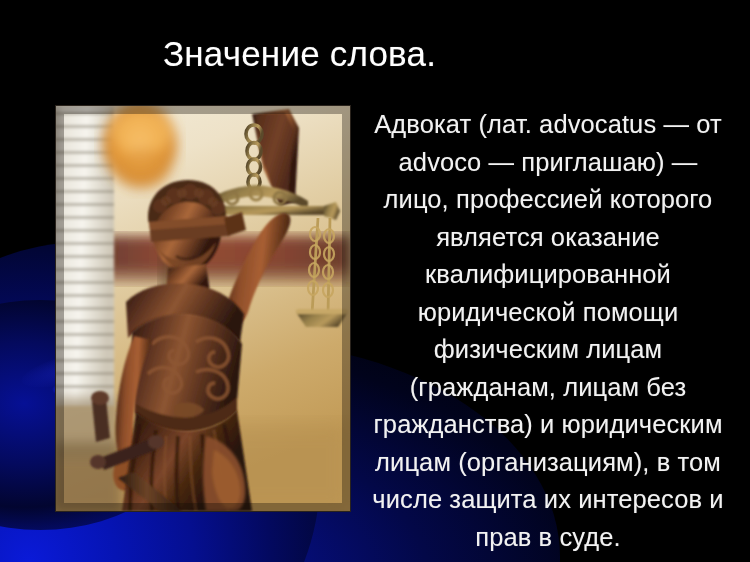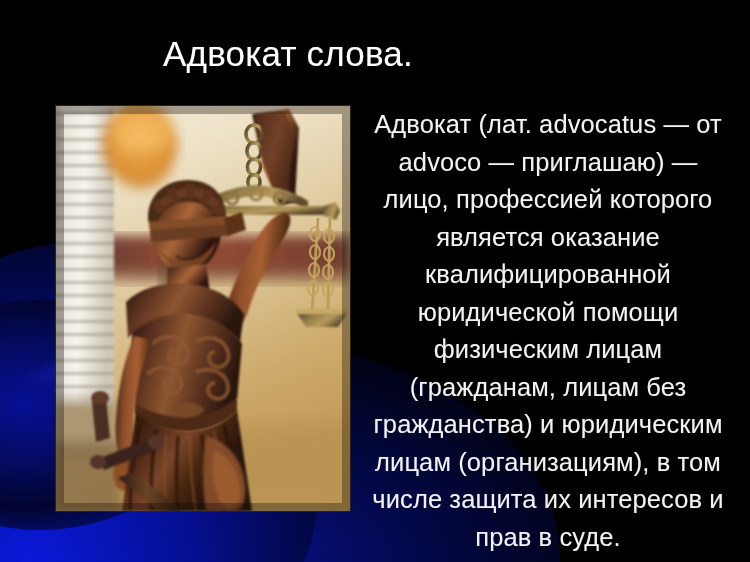--- a/index.html
+++ b/index.html
@@ -137,21 +137,21 @@
 <body>
 
 <div id="slide">
 
   <div class="glow-tail"></div>
   <div class="glow-main"></div>
   <div class="glow-upper"></div>
   <div class="glow-streak"></div>
   <div class="glow-speck"></div>
 
-  <div class="title">Адвокат слова.</div>
+  <div class="title">Значение слова.</div>
 
   <div class="photo-frame">
     <div class="photo-inner">
       <svg viewBox="0 0 294 405" width="294" height="405" preserveAspectRatio="none">
         <defs>
           <linearGradient id="bgWall" x1="0" y1="0" x2="0.25" y2="1">
             <stop offset="0%" stop-color="#f3ead6"></stop>
             <stop offset="26%" stop-color="#ece0c6"></stop>
             <stop offset="46%" stop-color="#dcc characters"></stop>
           </linearGradient>

